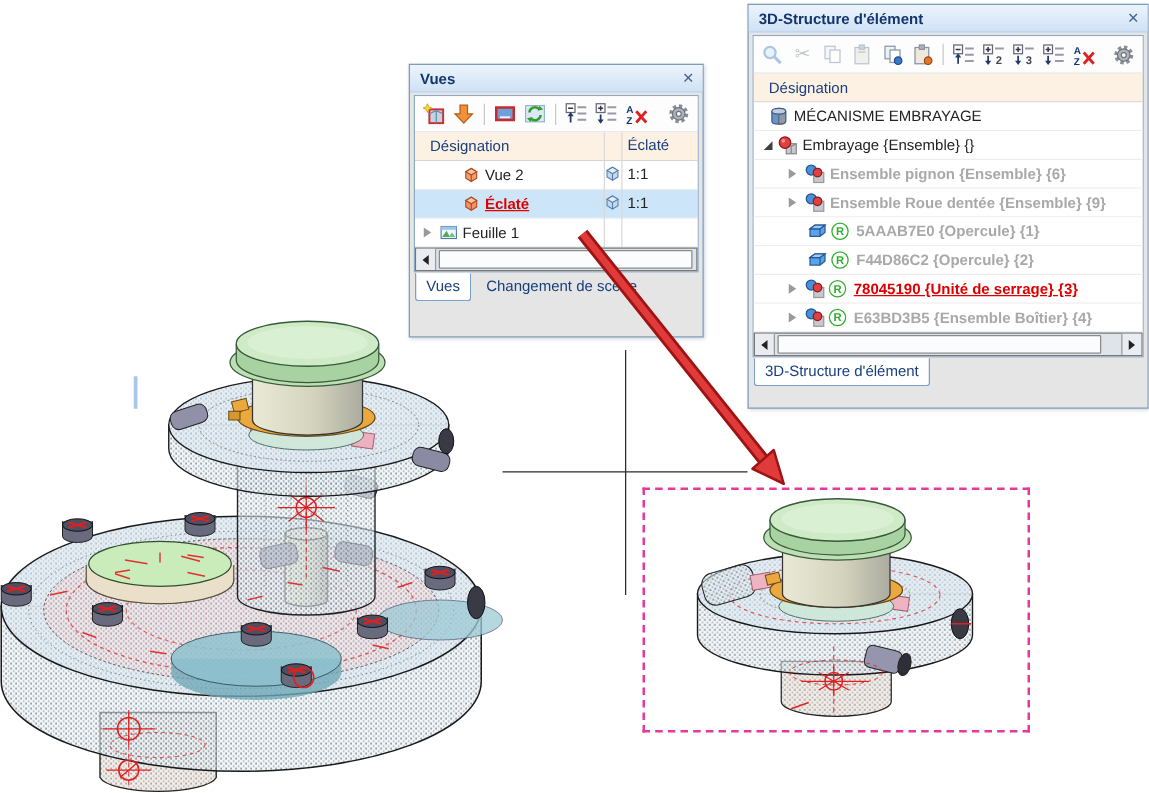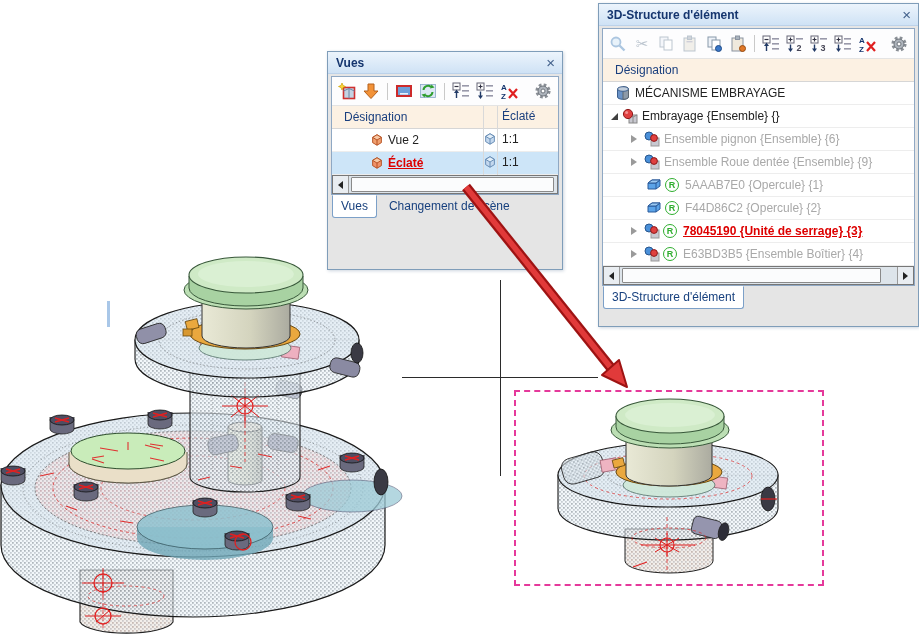--- a/index.html
+++ b/index.html
@@ -24,21 +24,21 @@
   .thead{height:22px;background:#fcf1e3;border-bottom:1px solid #d6d6d6;
          color:#1a3f7e;display:flex;align-items:center;position:relative;}
   .tablewrap{position:relative;}
   .vline{position:absolute;top:0;bottom:0;width:1px;background:#d9d9d9;}
   .vrow{height:22px;display:flex;align-items:center;border-bottom:1px solid #ededed;
         position:relative;background:#fff;}
   .vrow.sel{background:#cde5f8;}
   .lbl{margin-left:4px;white-space:nowrap;}
   .u{text-decoration:underline;}
   .red{color:#dd0000;font-weight:bold;}
-  .gray{color:#a9a9a9;}
+  .gray{color:#a9a9a9;font-weight:bold;}
   .c2{position:absolute;left:151px;top:3px;}
   .c3{position:absolute;left:170px;top:3px;}
   .exp-open{width:0;height:0;border-left:7px solid transparent;border-bottom:7px solid #404040;
             display:inline-block;flex:none;}
   .exp-closed{width:0;height:0;border-top:4px solid transparent;border-bottom:4px solid transparent;
               border-left:6px solid #9a9a9a;display:inline-block;flex:none;}
   .rbadge{display:inline-flex;flex:none;width:12px;height:12px;border:1.5px solid #2fae2f;
           border-radius:50%;color:#2fae2f;font-size:9px;font-weight:bold;line-height:12px;
           align-items:center;justify-content:center;margin:0 2px 0 3px;background:#fff;}
   .gap{flex:1;background:#fff;}
@@ -412,20 +412,30 @@
         </svg>
         <span class="lbl u red">Éclaté</span>
         <svg class="ic14 c2" viewBox="0 0 16 16">
           <path d="M3,5 L8,2 L13,5 L13,11 L8,14 L3,11 Z" fill="#c4d8ee" stroke="#5a82ae"></path>
           <path d="M3,5 L8,2 L13,5 L8,8 Z" fill="#e2eef8" stroke="#5a82ae"></path>
             <path d="M8,8 V14" stroke="#5a82ae"></path>
         </svg>
         <span class="c3">1:1</span>
       </div>
 
+      <div class="vrow">
+        <span class="exp-closed" style="margin-left:7px"></span>
+        <svg class="ic14" style="margin-left:7px" viewBox="0 0 16 16">
+          <rect x="1" y="2.5" width="14" height="11" fill="#eef6ff" stroke="#4a78b0"></rect>
+          <path d="M2,12 L6,6.5 L9,12 Z" fill="#58a858"></path>
+            <path d="M8,12 L11,8 L14,12 Z" fill="#78c078"></path>
+          <rect x="1" y="2.5" width="14" height="3" fill="#9ec4e8"></rect>
+        </svg>
+        <span class="lbl">Feuille 1</span>
+      </div>
       <div class="vline" style="left:151px"></div>
       <div class="vline" style="left:165px"></div>
     </div>
 
     <div class="gap" style="height:10px"></div>
     <div class="hscroll">
       <span class="sbtn">
           <span class="tri-l"></span>
         </span>
       <span class="sthumb" style="left:18px;right:3px"></span>

